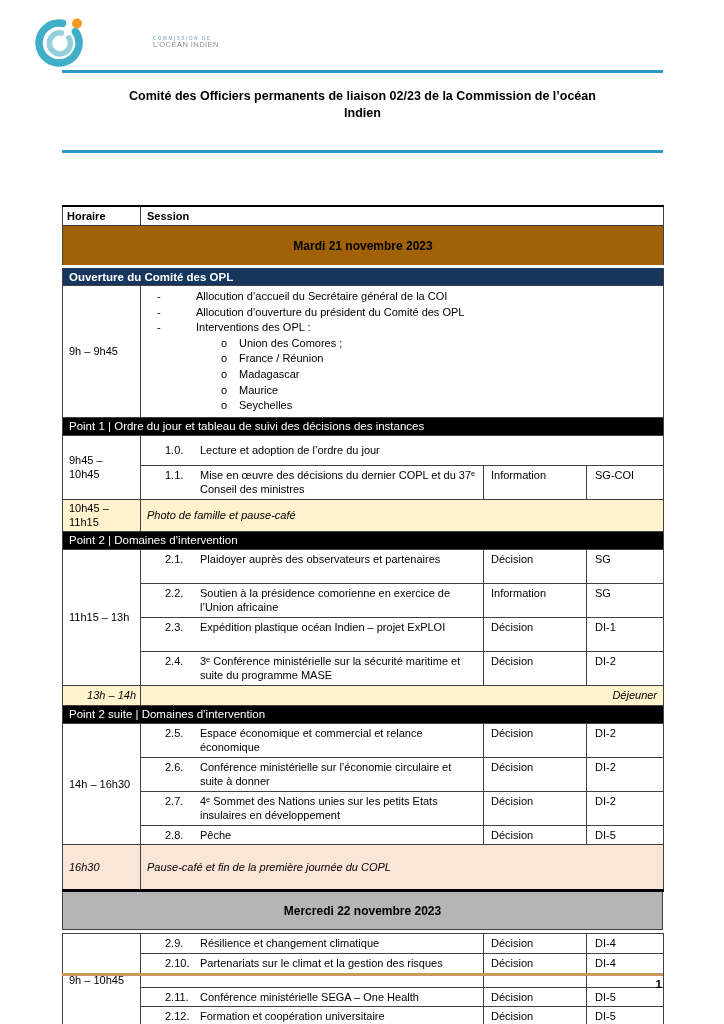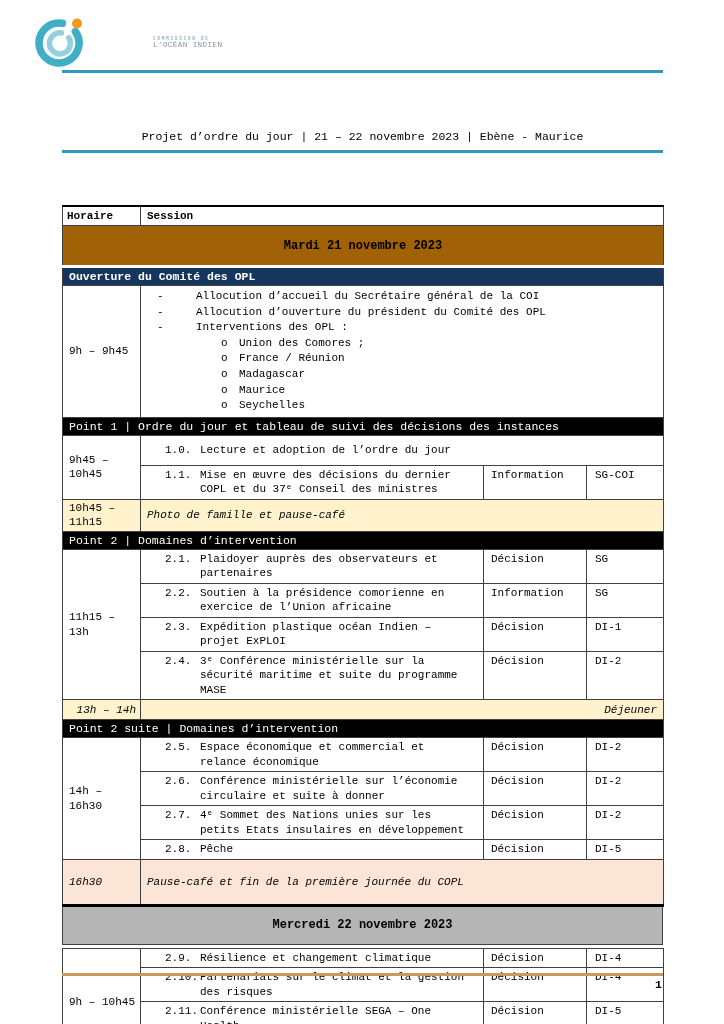--- a/index.html
+++ b/index.html
@@ -1,17 +1,17 @@
 <!DOCTYPE html>
 <html lang="fr"><head>
 <meta charset="utf-8">
 <style>
   html,body{margin:0;padding:0;background:#ffffff;}
   .page{position:relative;width:724px;height:1024px;background:#ffffff;overflow:hidden;
-        font-family:Liberation Mono, monospace;color:#000;}
+        font-family:Liberation Sans, sans-serif;color:#000;}
   .content{position:absolute;left:62px;top:0;width:601px;height:1024px;}
 
   
   .logo{position:absolute;left:33px;top:14px;}
   .logo-text{position:absolute;left:91px;top:36px;line-height:1.15;}
   .logo-l1{font-size:4.6px;letter-spacing:1.6px;color:#8fb9c2;font-weight:bold;}
   .logo-l2{font-size:7.6px;letter-spacing:0.4px;color:#8a9094;}
   .rule-teal{position:absolute;left:0;width:601px;height:2.5px;background:#2e9ac4;}
   .rule1{top:70px;} .rule2{top:150px;}
   .doc-title{position:absolute;top:88px;left:0;width:601px;text-align:center;
@@ -75,21 +75,24 @@
     <circle cx="44" cy="9.5" r="5" fill="#f6981e"></circle>
     <circle cx="26" cy="32" r="4.5" fill="#ffffff"></circle>
   </svg>
   <div class="content">
     <div class="logo-text">
       <div class="logo-l1">COMMISSION DE</div>
       <div class="logo-l2">L’OCÉAN INDIEN</div>
     </div>
 
     <div class="rule-teal rule1"></div>
-    <div class="doc-sub">Projet d’ordre du jour | 21 – 22 novembre 2023 | Ebène - Maurice</div>
+    <div class="doc-title">
+      <span style="display:block">Comité des Officiers permanents de liaison 02/23 de la Commission de l’océan</span>
+      <span style="display:block">Indien</span>
+    </div>
     <div class="rule-teal rule2"></div>
 
     <div class="tables">
 
       <table class="t1">
         <colgroup>
             <col style="width:78px">
             <col style="width:343px">
             <col style="width:103px">
             <col style="width:77px">

